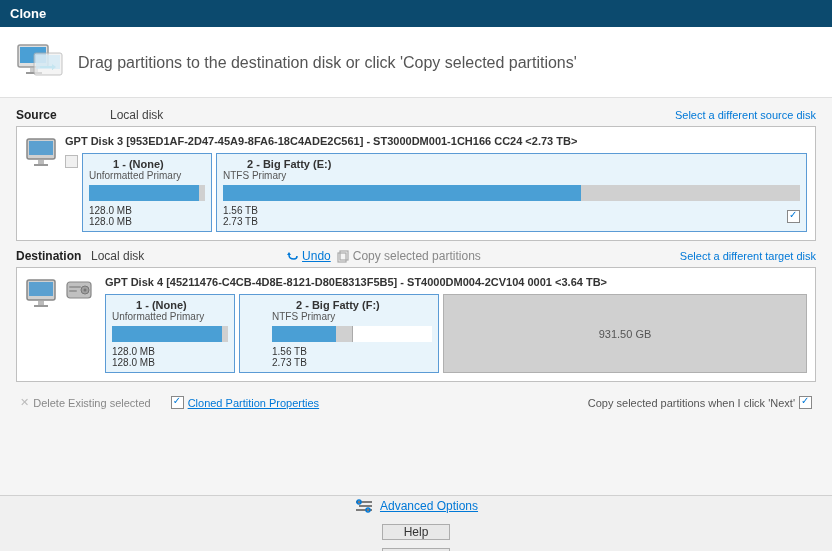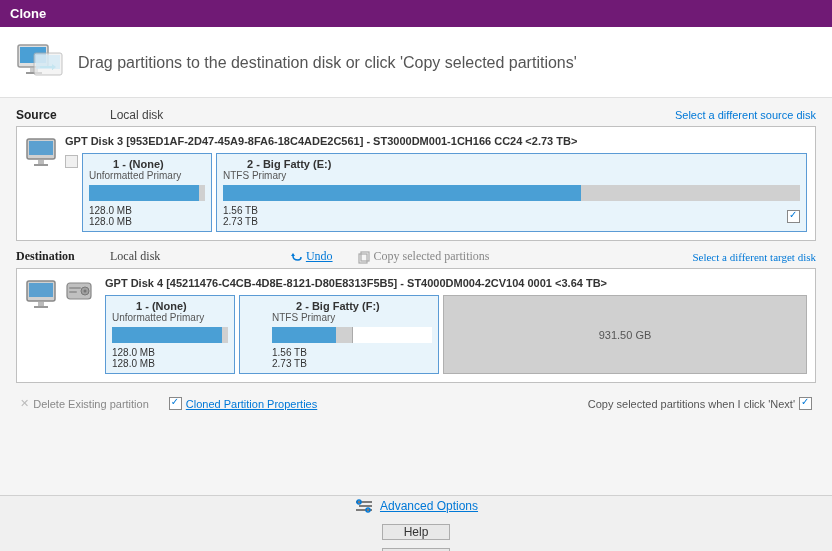--- a/index.html
+++ b/index.html
@@ -5,21 +5,21 @@
     * { box-sizing: border-box; margin: 0; padding: 0; }
     body {
       font-family: 'Segoe UI', Arial, sans-serif;
       font-size: 12px;
       background: #f0f0f0;
       width: 832px;
       height: 551px;
       overflow: hidden;
     }
     .title-bar {
-      background: #701a75;
+      background: #0c4a6e;
       color: white;
       padding: 6px 10px;
       font-size: 13px;
       font-weight: 600;
       display: flex;
       align-items: center;
       gap: 6px;
     }
     .header-section {
       background: white;
@@ -143,22 +143,21 @@
     }
     .unallocated-text {
       font-size: 11px;
       color: #555;
       text-align: center;
     }
     .destination-header {
       display: flex;
       align-items: center;
       margin-bottom: 4px;
-      gap: 24px;
-      font-family: Liberation Serif, serif;
+      gap: 5px;
     }
     .undo-btn {
       display: flex;
       align-items: center;
       gap: 3px;
       color: #0078d7;
       cursor: pointer;
       font-size: 12px;
       text-decoration: underline;
     }
@@ -430,21 +429,21 @@
           </div>
         </div>
       </div>
     </div>
   </div>
 
   <div style="display:flex; align-items:center; padding: 6px 4px 2px 4px; justify-content: space-between;">
     <div class="bottom-options">
       <div class="option-item">
         <span style="color:#bbb;font-size:11px;">✕</span>
-        <span>Delete Existing partition</span>
+        <span>Delete Existing selected</span>
       </div>
       <div class="option-item active">
         <div class="checkbox-icon checked" style="width:13px;height:13px;"></div>
         <a>Cloned Partition Properties</a>
       </div>
     </div>
     <div class="copy-next-row">
       <span>Copy selected partitions when I click 'Next'</span>
       <div class="checkbox-icon checked"></div>
     </div>

